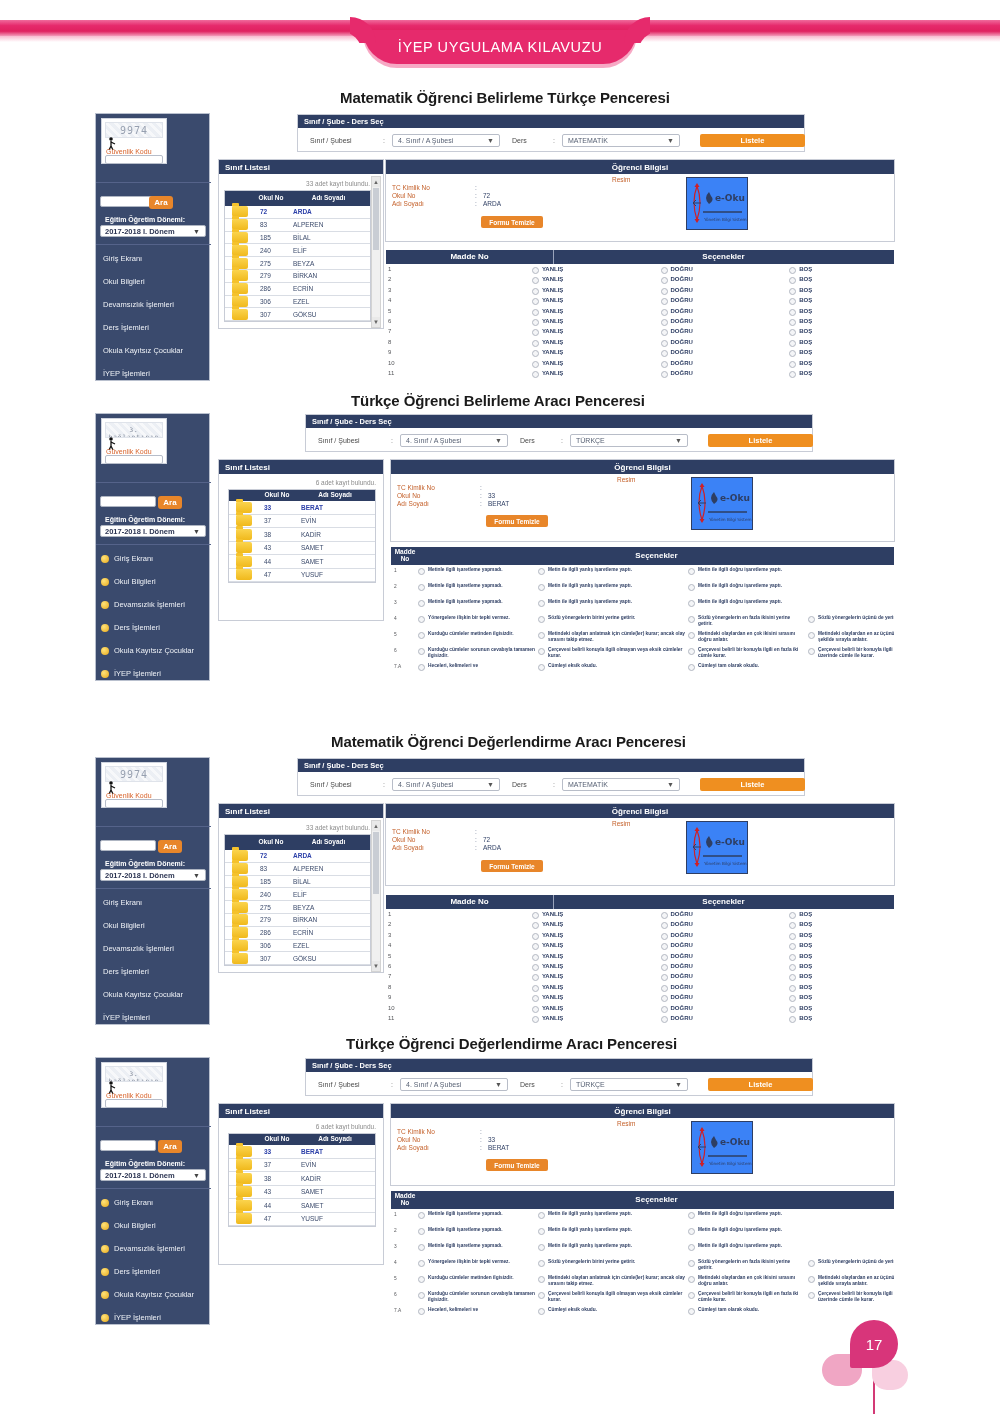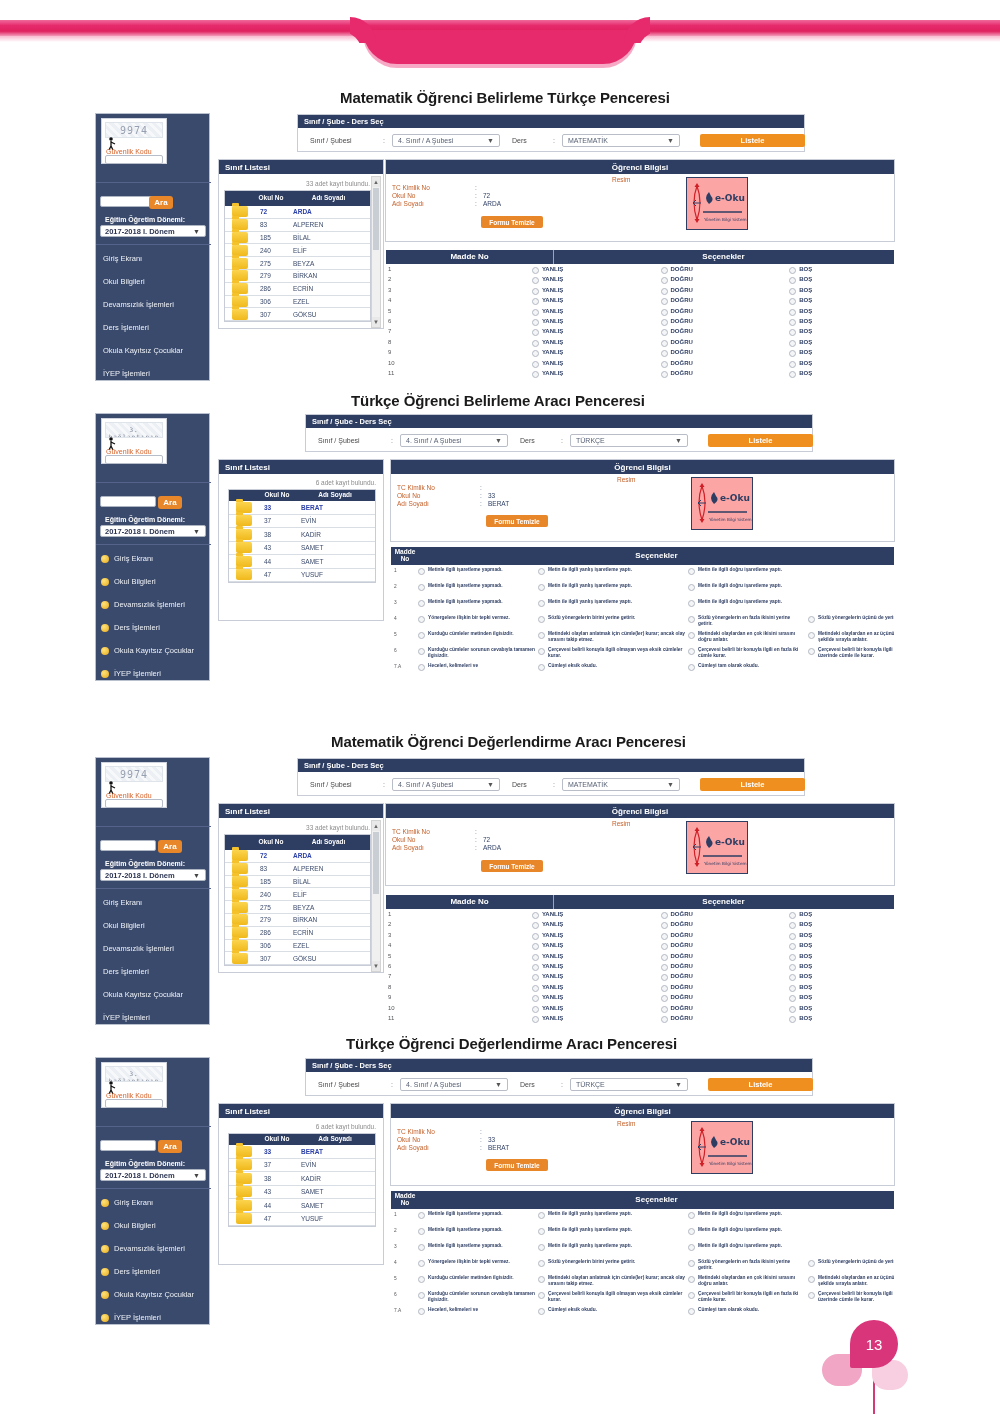--- a/index.html
+++ b/index.html
@@ -160,21 +160,21 @@
   .scrollbar .arw {
     position:absolute; left:0; right:0; height:10px; color:#666; font-size:6px;
     display:flex; align-items:center; justify-content:center; background:#e9e9e9;
   }
 
   
   .info-lbl { position:absolute; color:#c4602a; white-space:nowrap; }
   .info-colon { position:absolute; color:#6d7a94; }
   .info-val { position:absolute; color:#2e3e63; white-space:nowrap; }
   .resim-lbl { position:absolute; color:#c4602a; }
-  .logo-box { position:absolute; background:#fca5a5; border:1px solid #2e3e63; overflow:hidden; }
+  .logo-box { position:absolute; background:#3b82f6; border:1px solid #2e3e63; overflow:hidden; }
   .btn-temizle {
     position:absolute; background:#e8862a; color:#ffffff; font-weight:bold;
     display:flex; align-items:center; justify-content:center; border-radius:2px;
   }
 
   
   .mad-hdr { position:absolute; display:flex; background:#2e3e63; color:#ffffff; font-weight:bold; }
   .mad-hdr > div { display:flex; align-items:center; justify-content:center; text-align:center; line-height:1.05; }
   .mad-sep { position:absolute; background:#9aa4bb; width:1px; }
   .mrow { position:absolute; display:flex; }
@@ -188,28 +188,29 @@
   .opt-txt { line-height:1.25; }
   .clip { position:absolute; overflow:hidden; }
 </style>
 </head>
 <body>
 
 <div class="top-bar-wrap">
   <div class="top-stripe"></div>
   <div class="top-stripe-lite"></div>
   <div class="banner-tab"></div>
+  <div class="banner-title">İYEP UYGULAMA KILAVUZU</div>
 </div>
 
 <div class="page-marker">
   <div class="petal-stem"></div>
   <div class="petal-left"></div>
   <div class="petal-right"></div>
   <div class="petal-main"></div>
-  <div class="petal-num">13</div>
+  <div class="petal-num">17</div>
 </div>
 
 <div class="section-title" style="left:340px; top:89px;">Matematik Öğrenci Belirleme Türkçe Penceresi</div>
 <div class="section-title" style="left:351px; top:392px;">Türkçe Öğrenci Belirleme Aracı Penceresi</div>
 <div class="section-title" style="left:331px; top:733px;">Matematik Öğrenci Değerlendirme Aracı Penceresi</div>
 <div class="section-title" style="left:346px; top:1035px;">Türkçe Öğrenci Değerlendirme Aracı Penceresi</div>
 
 <div class="app" style="left:0; top:0;">
 
   <div class="nav-panel" style="left:95px; top:113px; width:115px; height:268px;">

